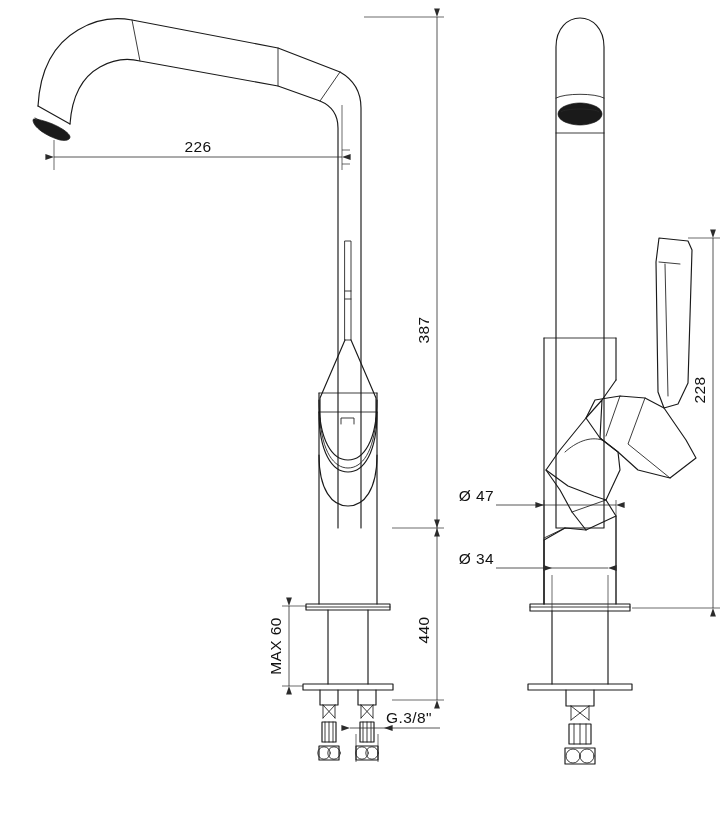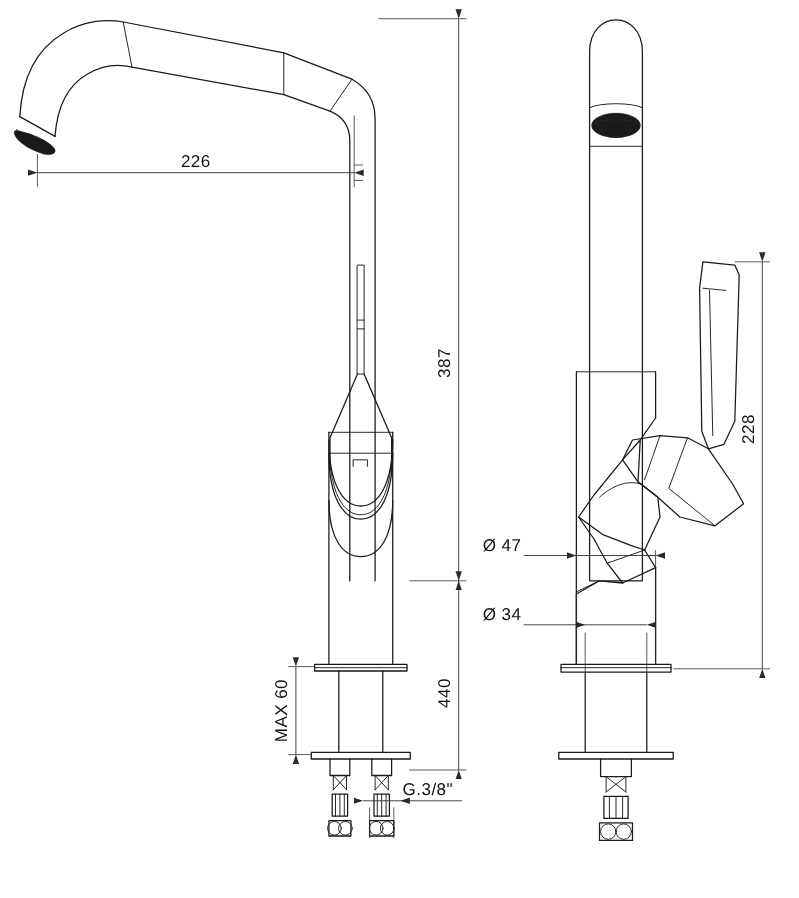--- a/index.html
+++ b/index.html
@@ -11,20 +11,21 @@
     width: 726px;
     height: 816px;
     font-family: "Liberation Sans", sans-serif;
     overflow: hidden;
   }
   #drawing-root {
     position: relative;
     width: 592px;
     height: 816px;
     background: #ffffff;
+    margin-left: 20px;
   }
   svg.tech-drawing {
     display: block;
     width: 726px;
     height: 816px;
   }
   .outline {
     fill: none;
     stroke: #1a1a1a;
     stroke-width: 1.15;

